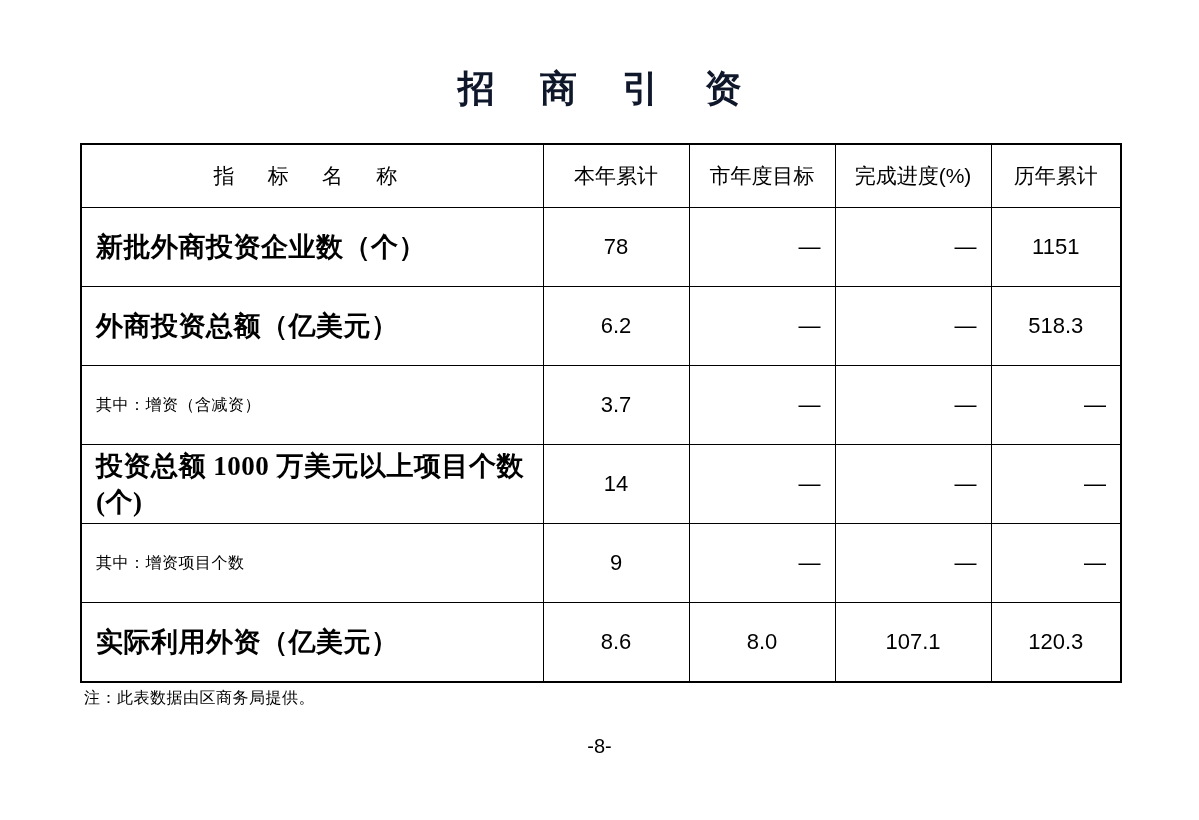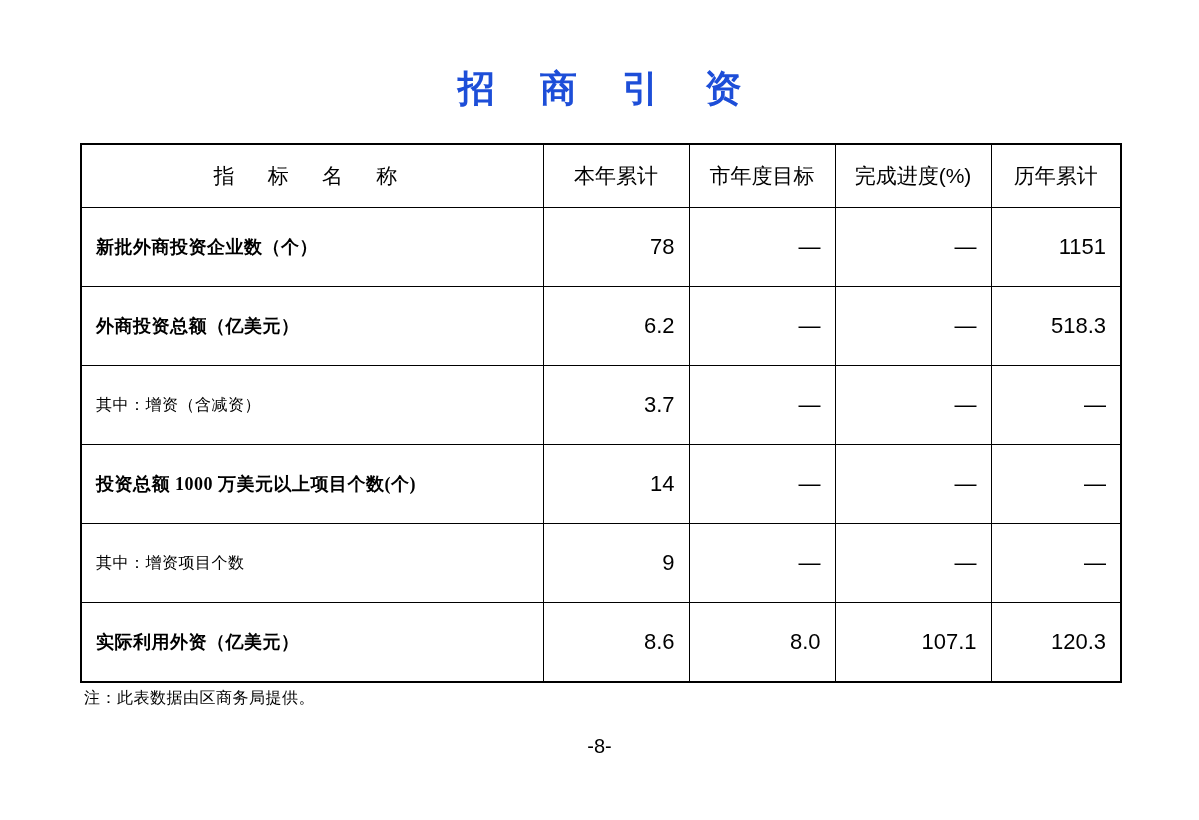--- a/index.html
+++ b/index.html
@@ -21,21 +21,21 @@
     box-sizing: border-box;
   }
   .doc-title {
     text-align: center;
     font-family: "Liberation Serif", "DejaVu Serif", serif;
     font-weight: bold;
     font-size: 37px;
     letter-spacing: 18px;
     padding-top: 64px;
     padding-left: 18px;
-    color: #1d4ed8;
+    color: #0f172a;
   }
   .table-wrap {
     position: absolute;
     left: 80px;
     top: 143px;
     width: 860px;
   }
   table.data {
     border-collapse: collapse;
     width: 1040px;
@@ -68,35 +68,35 @@
   }
   .hdr-num {
     text-align: center;
     font-family: "Liberation Sans", "DejaVu Sans", sans-serif;
     font-size: 21px;
     margin-top: 47px;
   }
   .cell-name-bold {
     font-family: "Liberation Serif", "DejaVu Serif", serif;
     font-weight: bold;
-    font-size: 18px;
+    font-size: 27px;
     text-align: left;
     letter-spacing: 0.5px;
   }
   .cell-name-sub {
     font-family: "Liberation Serif", "DejaVu Serif", serif;
     font-size: 16px;
     text-align: left;
     padding-left: 62px;
     letter-spacing: 0.5px;
   }
   .cell-num {
     font-family: "Liberation Sans", "DejaVu Sans", sans-serif;
     font-size: 22px;
-    text-align: right;
+    text-align: center;
     padding-right: 16px;
   }
   .cell-dash {
     font-family: "Liberation Sans", "DejaVu Sans", sans-serif;
     font-size: 22px;
     text-align: right;
     padding-right: 16px;
   }
   .note {
     position: absolute;

